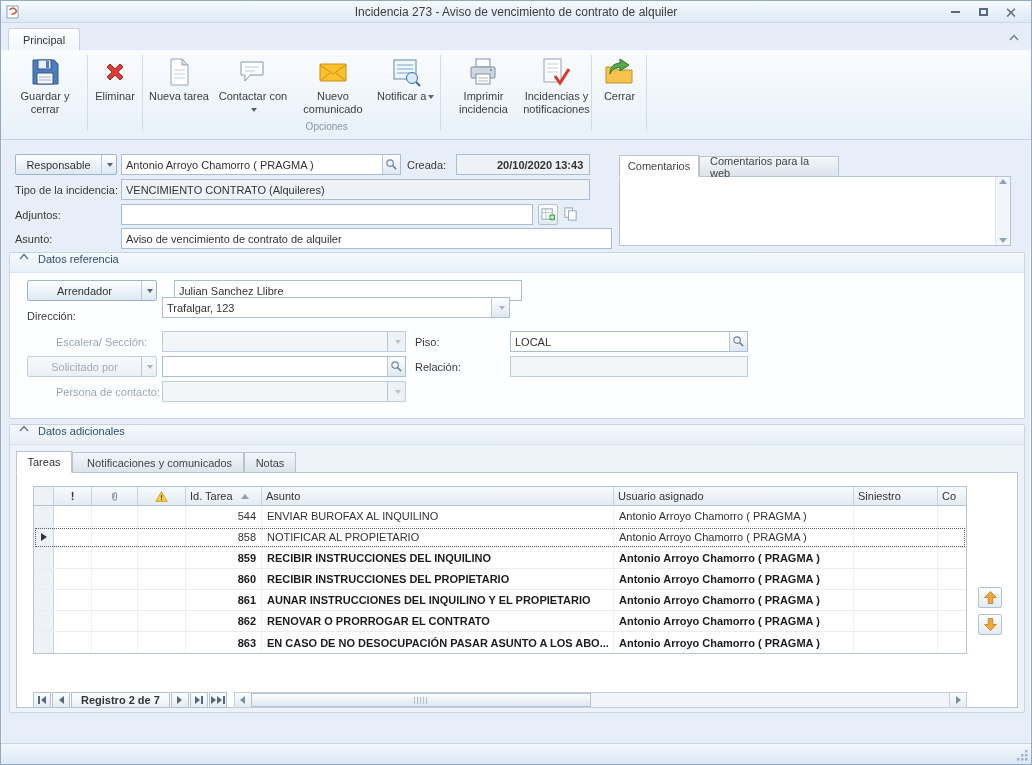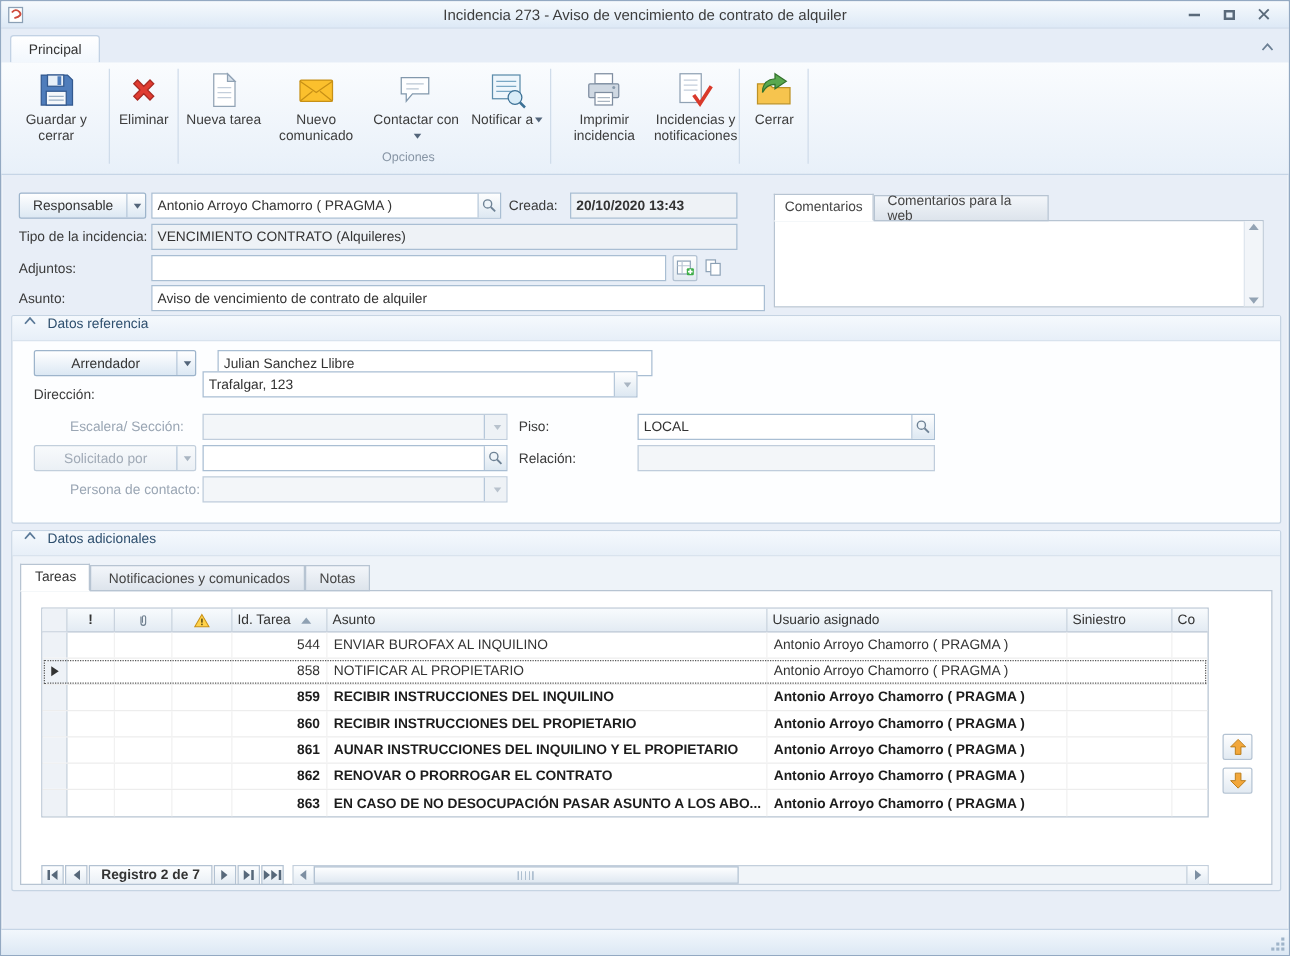--- a/index.html
+++ b/index.html
@@ -197,36 +197,36 @@
               <line x1="11" y1="14" x2="22" y2="14" stroke="#c3cedb"></line>
               <line x1="11" y1="18" x2="22" y2="18" stroke="#c3cedb"></line>
               <line x1="11" y1="22" x2="22" y2="22" stroke="#c3cedb"></line>
             </svg>
         </span>
         <span class="rlbl">Nueva tarea</span>
       </div>
       <div class="rbtn">
         <span class="ric">
           <svg viewBox="0 0 32 32">
+              <path d="M4 6 h22 v13 h-13 l-5 6 v-6 h-4 z" fill="#fdfeff" stroke="#8298ac"></path>
+              <line x1="8" y1="11" x2="22" y2="11" stroke="#b9c6d3"></line>
+              <line x1="8" y1="15" x2="18" y2="15" stroke="#b9c6d3"></line>
+            </svg>
+        </span>
+        <span class="rlbl"><span>Contactar con</span><span class="caret"></span></span>
+      </div>
+      <div class="rbtn">
+        <span class="ric">
+          <svg viewBox="0 0 32 32">
               <rect x="3" y="8" width="26" height="17" rx="1" fill="#fbc02d" stroke="#c79016"></rect>
               <path d="M3 9 l13 9 13-9" fill="none" stroke="#c79016"></path>
               <path d="M3 25 l10-8 M29 25 l-10-8" stroke="#c79016" fill="none"></path>
             </svg>
         </span>
         <span class="rlbl">Nuevo comunicado</span>
-      </div>
-      <div class="rbtn">
-        <span class="ric">
-          <svg viewBox="0 0 32 32">
-              <path d="M4 6 h22 v13 h-13 l-5 6 v-6 h-4 z" fill="#fdfeff" stroke="#8298ac"></path>
-              <line x1="8" y1="11" x2="22" y2="11" stroke="#b9c6d3"></line>
-              <line x1="8" y1="15" x2="18" y2="15" stroke="#b9c6d3"></line>
-            </svg>
-        </span>
-        <span class="rlbl"><span>Contactar con</span><span class="caret"></span></span>
       </div>
       <div class="rbtn">
         <span class="ric">
           <svg viewBox="0 0 32 32">
               <rect x="4" y="4" width="22" height="19" fill="#eef6fc" stroke="#5c8cab"></rect>
               <line x1="7" y1="9" x2="23" y2="9" stroke="#79a7c4"></line>
               <line x1="7" y1="13" x2="23" y2="13" stroke="#79a7c4"></line>
               <line x1="7" y1="17" x2="23" y2="17" stroke="#79a7c4"></line>
               <circle cx="22" cy="22" r="5.5" fill="#d8ecf8" stroke="#3c7196"></circle>
               <line x1="26" y1="26" x2="30" y2="30" stroke="#3c7196" stroke-width="2"></line>
@@ -285,21 +285,21 @@
   <div class="field plain" style="left:120px; top:153px; width:280px;">
     <span class="val">Antonio Arroyo Chamorro ( PRAGMA )</span>
     <span class="btnseg">
       <svg width="13" height="13" viewBox="0 0 14 14">
           <circle cx="5.5" cy="5.5" r="3.5" fill="#eef4f9" stroke="#6f8396" stroke-width="1.2"></circle>
           <line x1="8.2" y1="8.2" x2="12" y2="12" stroke="#6f8396" stroke-width="1.6"></line>
         </svg>
     </span>
   </div>
   <div class="flabel" style="left:406px; top:153px;">Creada:</div>
-  <div class="field ro" style="left:455px; top:153px; width:134px;">
+  <div class="field ro" style="left:455px; top:153px; width:134px;padding-left:36px;">
     <span class="val">20/10/2020 13:43</span>
   </div>
 
   <div class="flabel" style="left:14px; top:178px;">Tipo de la incidencia:</div>
   <div class="field ro" style="left:120px; top:178px; width:469px;">
     <span class="val" style="font-weight:normal;">VENCIMIENTO CONTRATO (Alquileres)</span>
   </div>
 
   <div class="flabel" style="left:14px; top:203px;">Adjuntos:</div>
   <div class="field" style="left:120px; top:203px; width:412px;">
@@ -415,21 +415,21 @@
   </div>
 
   <div class="groupbox" style="left:8px; top:423px; width:1016px; height:289px; background:#eef3f9;">
     <div class="gb-head">
       <svg width="10" height="7" viewBox="0 0 10 7">
           <path d="M1 6 L5 1.5 L9 6" fill="none" stroke="#5b7a99" stroke-width="1.4"></path>
         </svg>
       <span>Datos adicionales</span>
     </div>
 
-    <div class="dtab active" style="left:6px; top:26px; width:56px; ">
+    <div class="dtab active" style="left:6px; top:26px; width:56px; justify-content:center;">
       <span>Tareas</span>
     </div>
     <div class="dtab inactive" style="left:62px; top:27px; width:172px; justify-content:flex-end;">
       <span>Notificaciones y comunicados</span>
     </div>
     <div class="dtab inactive" style="left:234px; top:27px; width:52px; justify-content:center;">
       <span>Notas</span>
     </div>
 
     <div class="tabpanel">

